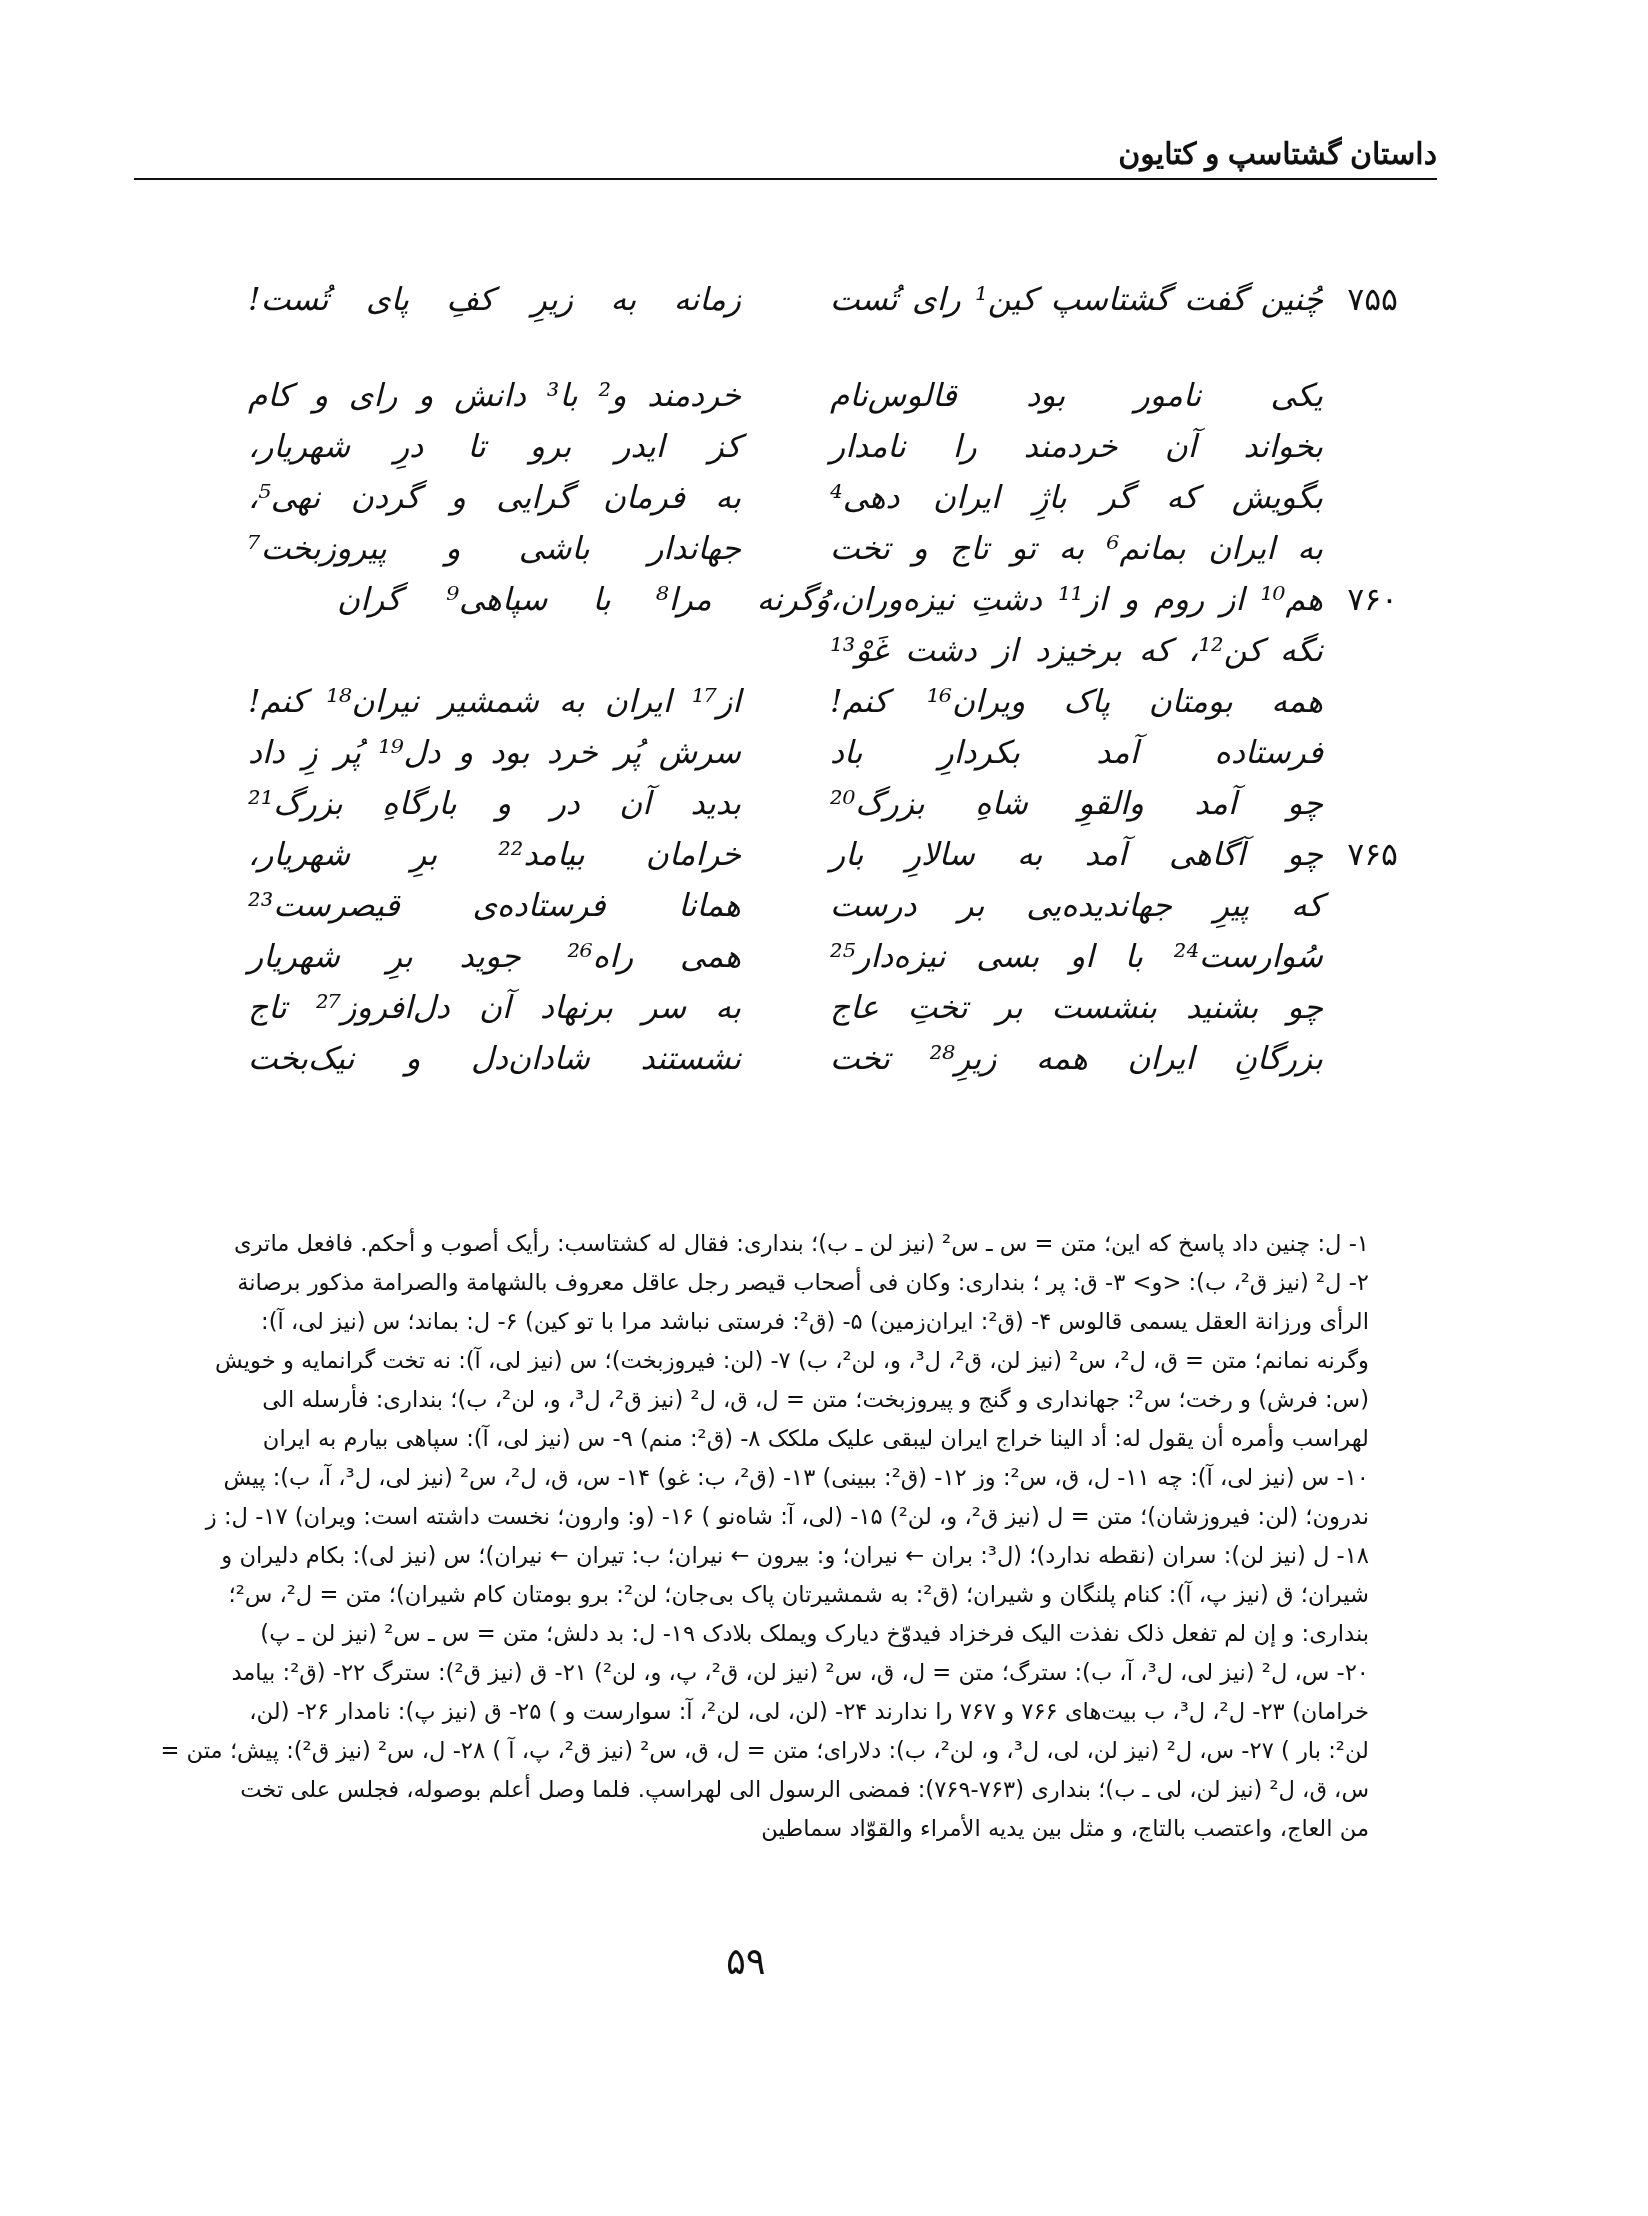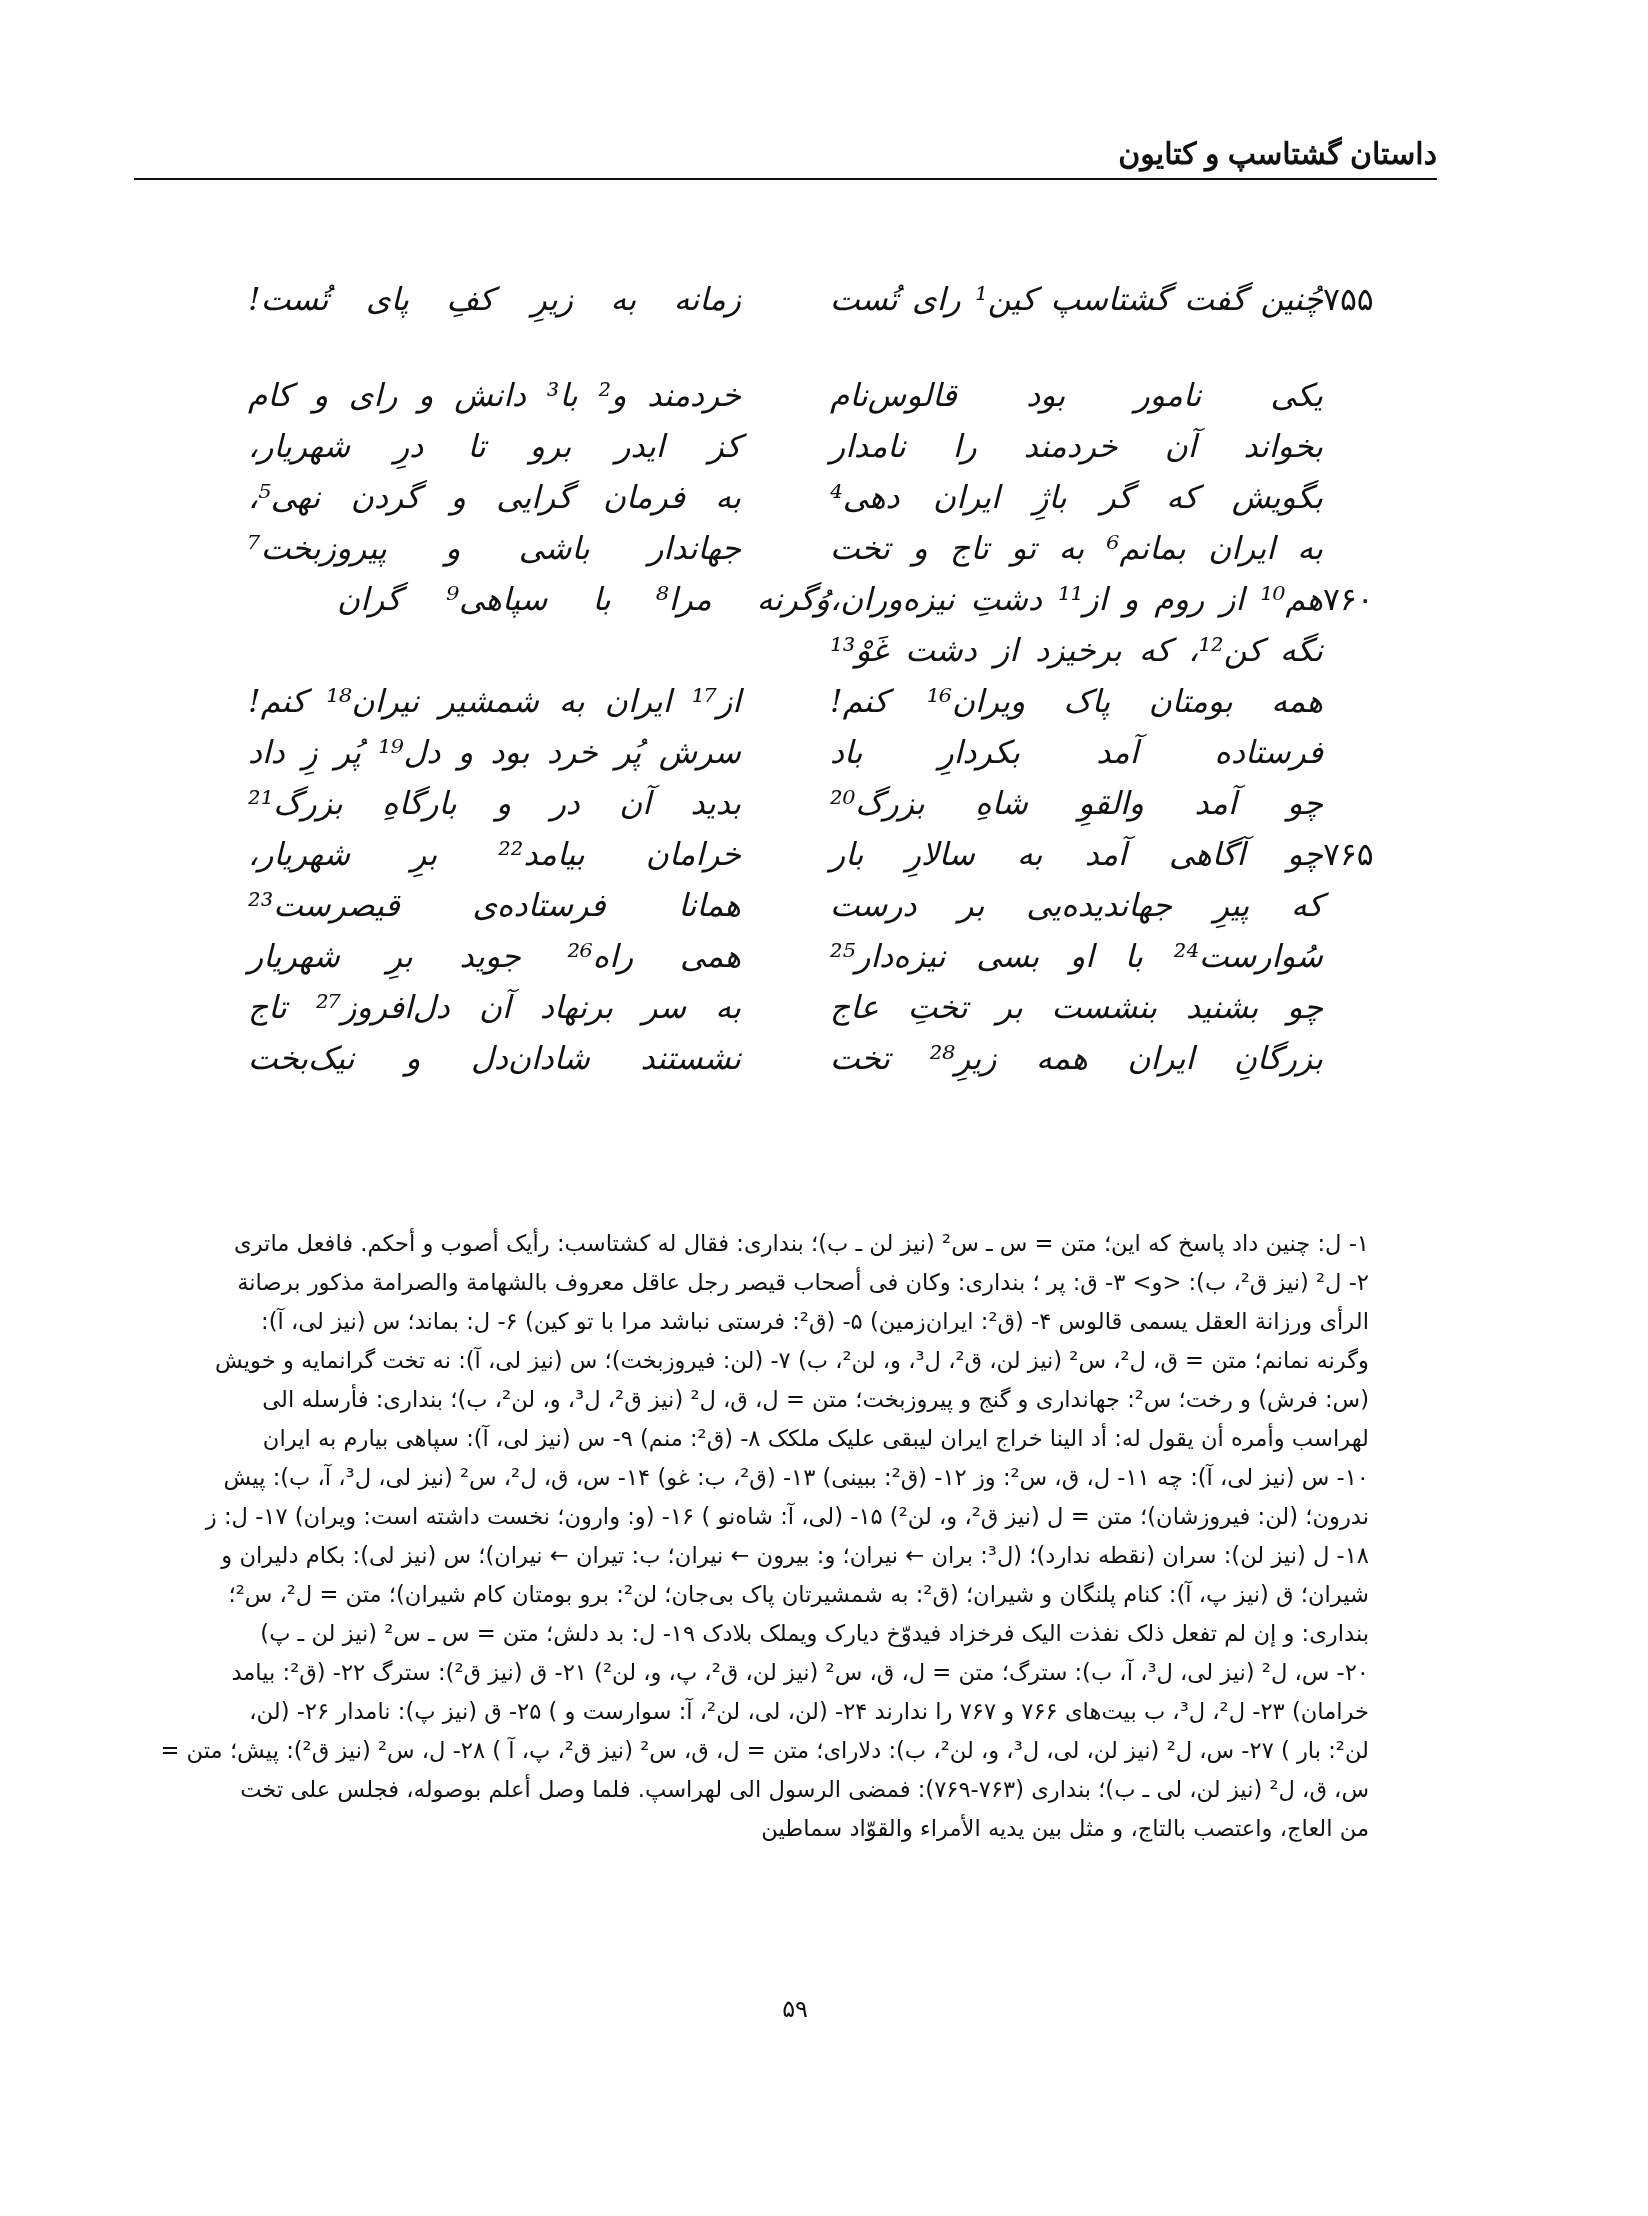--- a/index.html
+++ b/index.html
@@ -15,34 +15,34 @@
     .page-header .title {
       font-family: Liberation Sans, sans-serif; font-weight: bold; font-size: 30px;
       padding-bottom: 6.9px;
     }
     .verse-block {
       position: absolute; top: 281px; left: 226px; width: 1172px;
       font-family: "DejaVu Serif", serif; font-size: 31.5px;
     }
     .couplet { display: flex; flex-direction: row; align-items: baseline; height: 51px; }
     .couplet.first { height: 96px; }
-    .couplet .num { width: 75px; text-align: left; flex: 0 0 75px; }
+    .couplet .num { width: 75px; text-align: right; flex: 0 0 75px; }
     .couplet .hemi {
       flex: 0 0 493px; text-align: justify; text-align-last: justify; font-style: italic;
     }
     .couplet .hemi.right { margin-left: 89px; }
     .footnotes {
       position: absolute; top: 1220px; left: 137px; width: 1240px;
       font-family: "DejaVu Sans", sans-serif; font-size: 22.6px; line-height: 31px;
       text-align: justify;
     }
     .footnotes p { margin: 8px; }
     .page-number {
-      position: absolute; top: 1995px; left: 726px; width: 82px; text-align: right;
-      font-family: "DejaVu Sans", sans-serif; font-size: 24px;
+      position: absolute; top: 1940px; left: 726px; width: 82px; text-align: left;
+      font-family: "DejaVu Sans", sans-serif; font-size: 37px;
     }
   </style>
 </head>
 <body>
 
 <div class="page-header">
   <span class="title">داستان گشتاسپ و کتایون</span>
 </div>
 
 <div class="verse-block">

